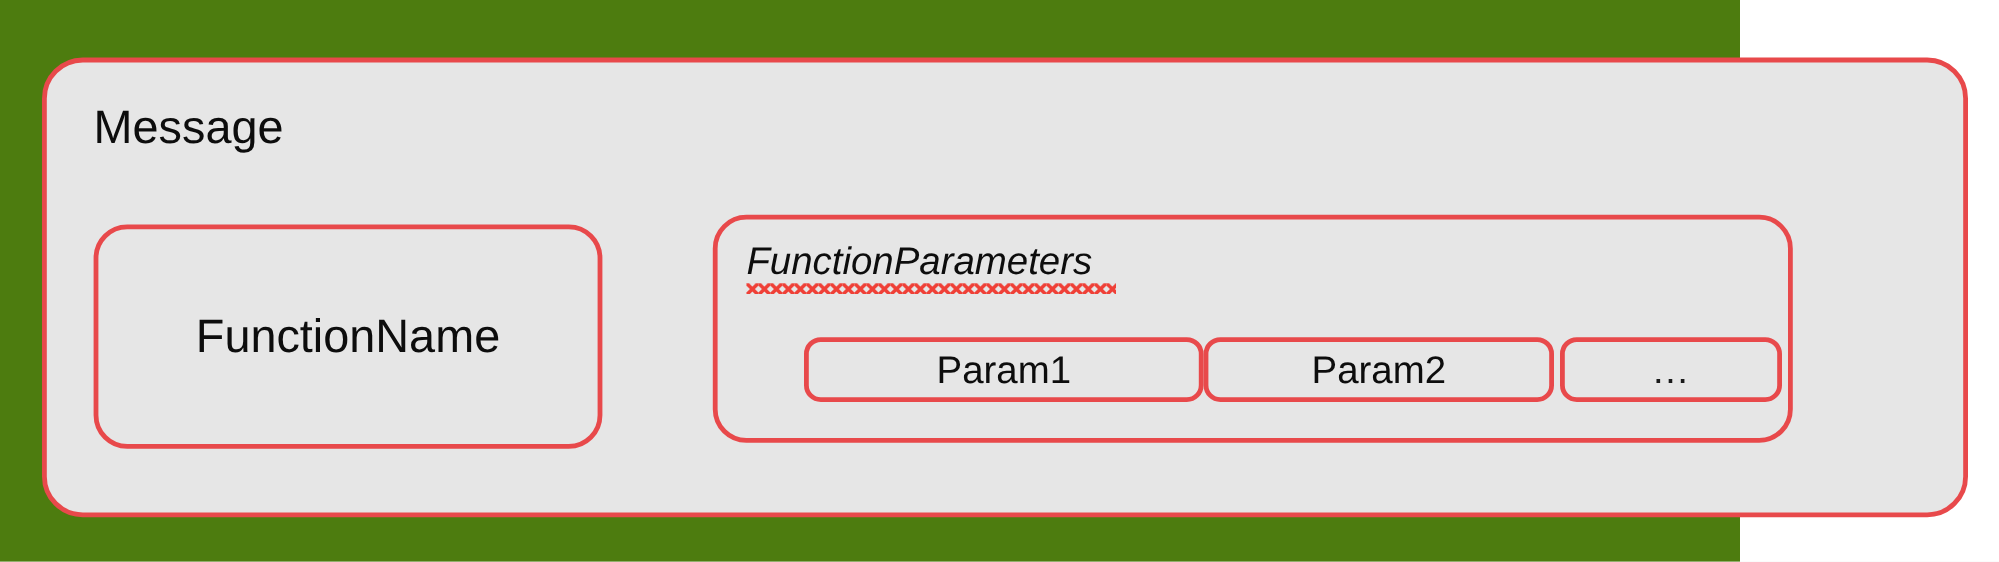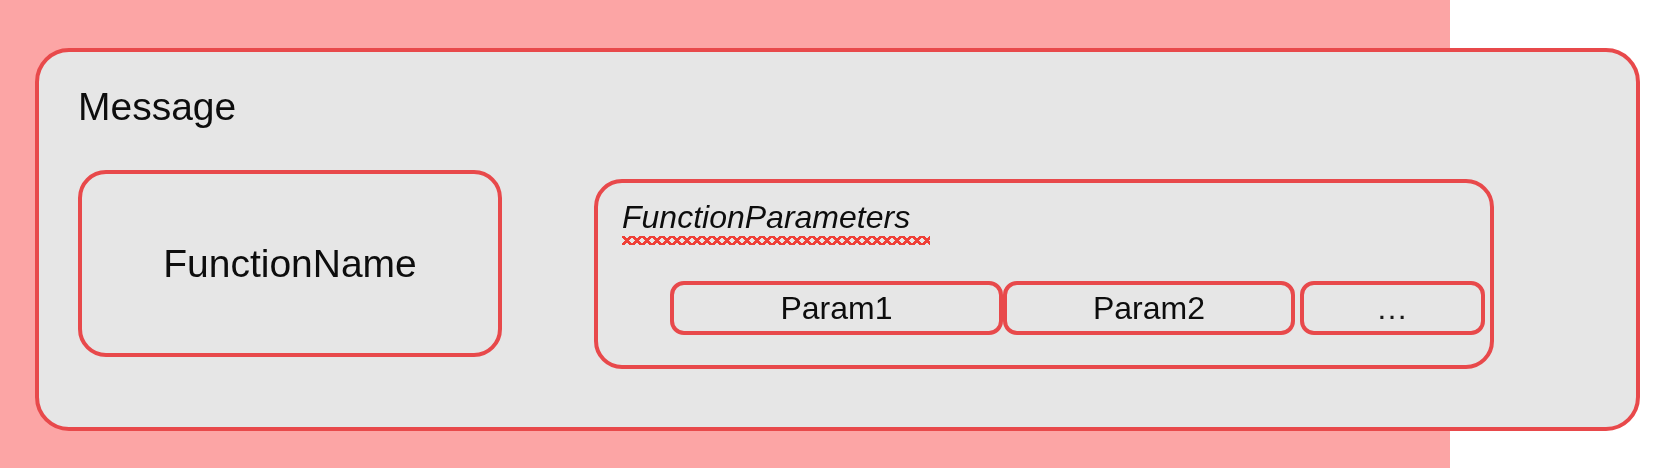--- a/index.html
+++ b/index.html
@@ -12,21 +12,21 @@
     height: 468px;
     overflow: hidden;
     font-family: "Liberation Sans", sans-serif;
     -webkit-font-smoothing: antialiased;
   }
 
   #canvas {
     position: relative;
     width: 1450px;
     height: 468px;
-    background: #fca5a5;
+    background: #4d7c0f;
   }
 
   
   .rbox {
     position: absolute;
     box-sizing: border-box;
     background: #e6e6e6;
     border: 4px solid #e8494b;
   }
 
@@ -46,21 +46,21 @@
     font-size: 39px;
     line-height: 46px;
     color: #0d0d0d;
     white-space: nowrap;
     letter-spacing: 0px;
   }
 
   
   .box-function-name {
     left: 78px;
-    top: 170px;
+    top: 187px;
     width: 424px;
     height: 187px;
     border-radius: 28px;
     display: flex;
     align-items: center;
     justify-content: center;
   }
   .label-function-name {
     font-size: 39px;
     line-height: 46px;

